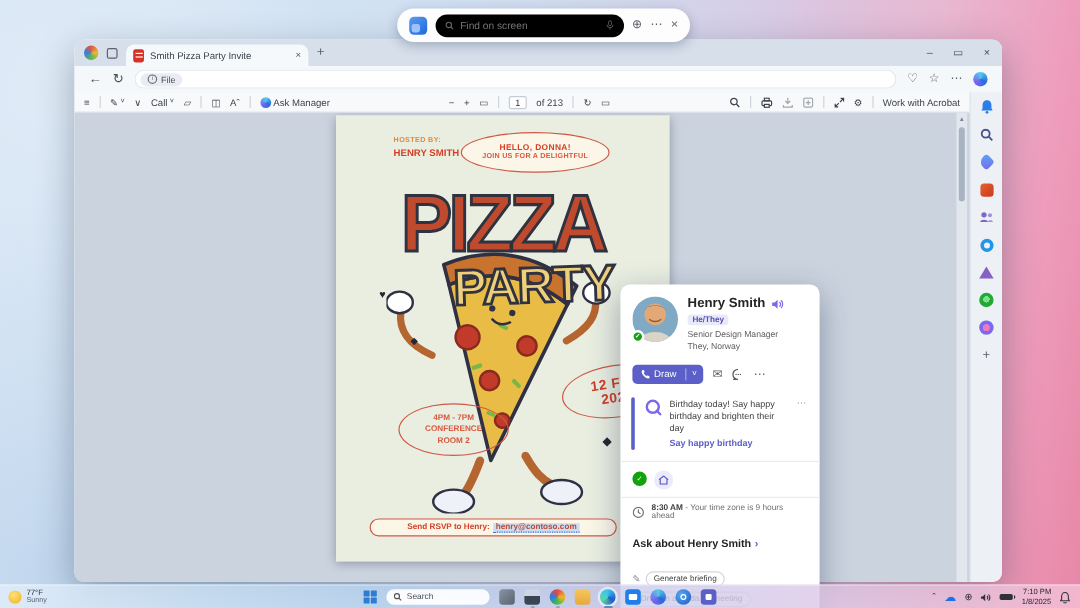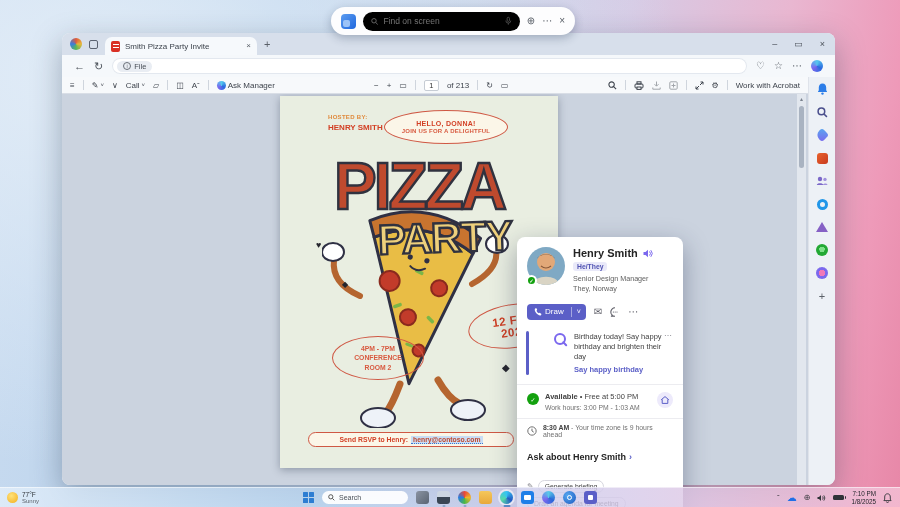--- a/index.html
+++ b/index.html
@@ -102,21 +102,21 @@
   .pc-name-row { display:flex; align-items:center; gap:5px; }
   .pc-name { font-size:11px; font-weight:bold; color:#242424; }
   .pron { display:inline-block; margin:3px 0 3px; background:#e9e9f9; color:#4f52b2; font-size:6.8px; padding:1px 4px; border-radius:3px; font-weight:bold;}
   .pc-sub { color:#616161; font-size:7.2px; line-height:1.45; }
   .pc-actions { display:flex; align-items:center; gap:8px; padding:4px 10px 9px; }
   .callbtn { display:flex; align-items:center; height:16px; background:#5b5fc7; border-radius:4px; color:#fff; font-size:8px; }
   .callbtn .cmain { display:flex; align-items:center; gap:3px; padding:0 7px; }
   .callbtn .cdiv { width:1px; height:10px; background:rgba(255,255,255,.45); }
   .callbtn .cchev { padding:0 5px; font-size:7px; }
   .act-ic { color:#5c5c66; font-size:10px; }
-  .bday { position:relative; margin:0 9px 7px; padding:3px 4px 3px 27px; }
+  .bday { position:relative; margin:0 9px 7px; padding:3px 4px 3px 11px; }
   .bday::before { content:""; position:absolute; left:0; top:2px; bottom:2px; width:3px; border-radius:2px; background:#5b5fc7;}
   .bday-row { display:flex; gap:6px; }
   .bday-ic { width:15px; height:15px; flex:0 0 auto; }
   .bday-txt { width:96px; line-height:1.35; color:#424242;}
   .bday-link { margin-top:3px; font-weight:bold; color:#5b5fc7; }
   .bday-more { position:absolute; right:2px; top:2px; color:#8a8a92; font-size:8px;}
   .hr { height:1px; background:#ececf0; margin:0 0; }
   .avail { display:flex; align-items:flex-start; gap:6px; padding:7px 10px 6px; }
   .gcheck { width:12px; height:12px; border-radius:50%; background:#13a10e; color:#fff; font-size:6px; display:flex; align-items:center; justify-content:center; flex:0 0 auto; margin-top:1px;}
   .avail-main { flex:1; line-height:1.4;}
@@ -432,24 +432,20 @@
         <div class="bday-link">Say happy birthday</div>
       </div>
     </div>
     <span class="bday-more">⋯</span>
   </div>
 
   <div class="hr"></div>
 
   <div class="avail">
     <div class="gcheck">✓</div>
-    <div class="avail-main">
-      <div><b>Available</b> <span>• Free at 5:00 PM</span></div>
-      <div class="avail-sub">Work hours: 3:00 PM - 1:03 AM</div>
-    </div>
     <div class="home-circ">
       <svg width="8" height="8" viewBox="0 0 8 8">
           <path d="M4,0.6 L7.6,3.6 L6.8,3.6 L6.8,7.4 L1.2,7.4 L1.2,3.6 L0.4,3.6 Z" fill="none" stroke="#5b5fc7" stroke-width="1"></path>
         </svg>
     </div>
   </div>
 
   <div class="hr"></div>
 
   <div class="tzrow">

